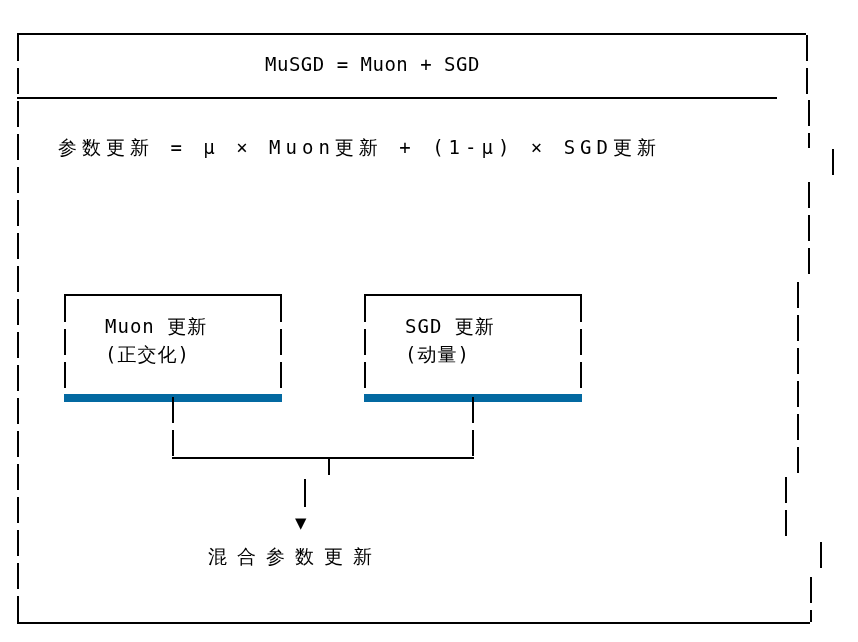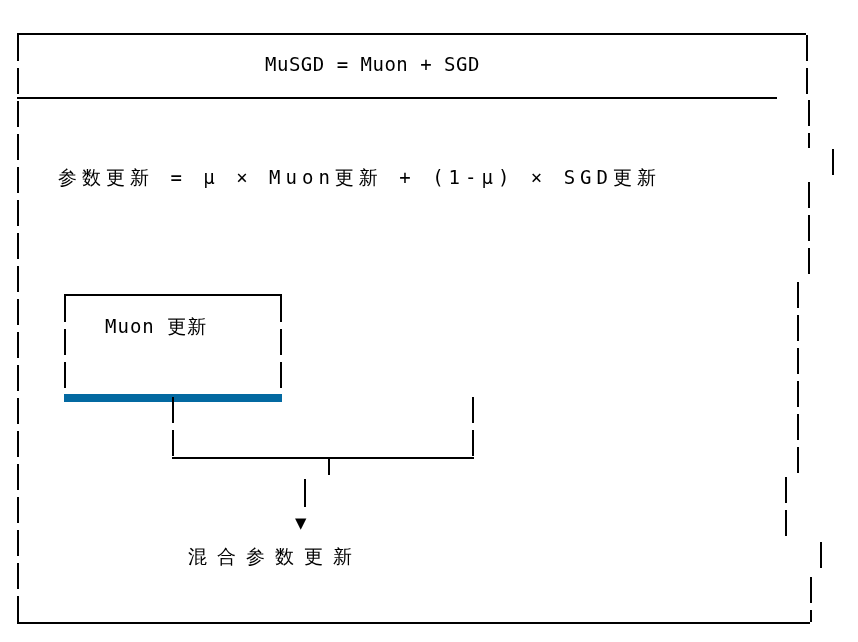--- a/index.html
+++ b/index.html
@@ -85,31 +85,38 @@
   <div class="vd" style="left:832px; top:149px; height:32px;"></div>
   <div class="vd" style="left:808px; top:182px; height:99px;"></div>
   <div class="vd" style="left:797px; top:282px; height:192px;"></div>
   <div class="vd" style="left:785px; top:477px; height:62px;"></div>
   <div class="vd" style="left:820px; top:542px; height:33px;"></div>
   <div class="vd" style="left:810px; top:577px; height:45px;"></div>
 
   <div class="t" style="left:265px; top:53px;">MuSGD = Muon + SGD</div>
   <div class="hl" style="left:17px; top:97px; width:760px;"></div>
 
-  <div class="t cjk-wide" style="left:58px; top:166px;text-align:center;">参数更新 = μ × Muon更新 + (1-μ) × SGD更新</div>
+  <div class="t cjk-wide" style="left:58px; top:136px;text-align:center;">参数更新 = μ × Muon更新 + (1-μ) × SGD更新</div>
 
   <div class="box" style="left:64px;">
     <div class="vd side-l"></div>
     <div class="vd side-r"></div>
     <div class="bt bt1">Muon 更新</div>
+    <div class="bt bt2">(正交化)</div>
   </div>
 
+  <div class="box" style="left:364px;">
+    <div class="vd side-l"></div>
+    <div class="vd side-r"></div>
+    <div class="bt bt1">SGD 更新</div>
+    <div class="bt bt2">(动量)</div>
+  </div>
 
   <div class="vd" style="left:172px; top:397px; height:60px;"></div>
   <div class="vd" style="left:472px; top:397px; height:60px;"></div>
   <div class="hl" style="left:172px; top:457px; width:302px;"></div>
   <div class="vs" style="left:328px; top:459px; height:16px;"></div>
   <div class="vs" style="left:304px; top:479px; height:28px;"></div>
 
   <div class="arrow">▼</div>
-  <div class="t result-spread" style="left:188px; top:545px;">混合参数更新</div>
+  <div class="t result-spread" style="left:208px; top:545px;">混合参数更新</div>
 
 </div>
 
 </body></html>

